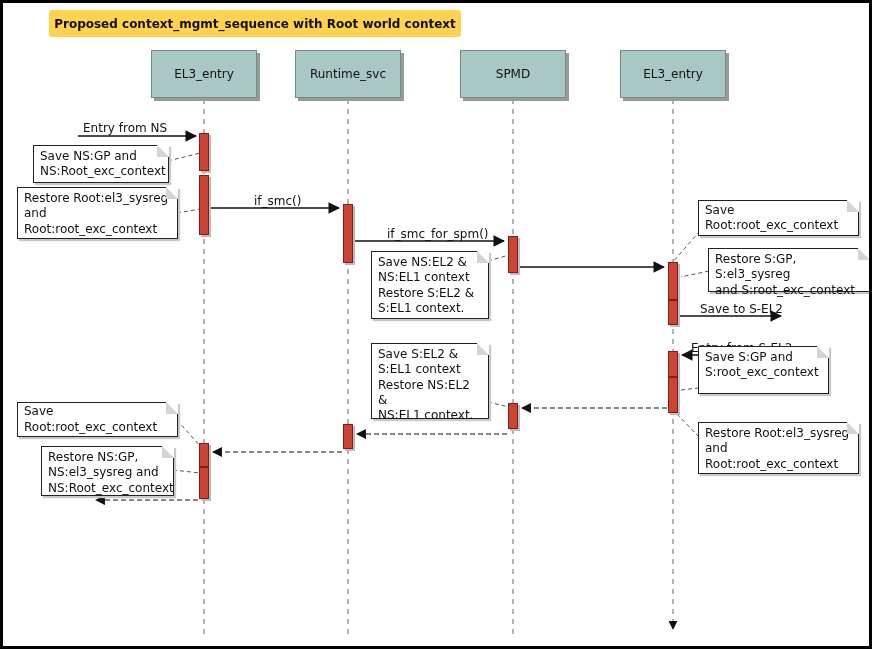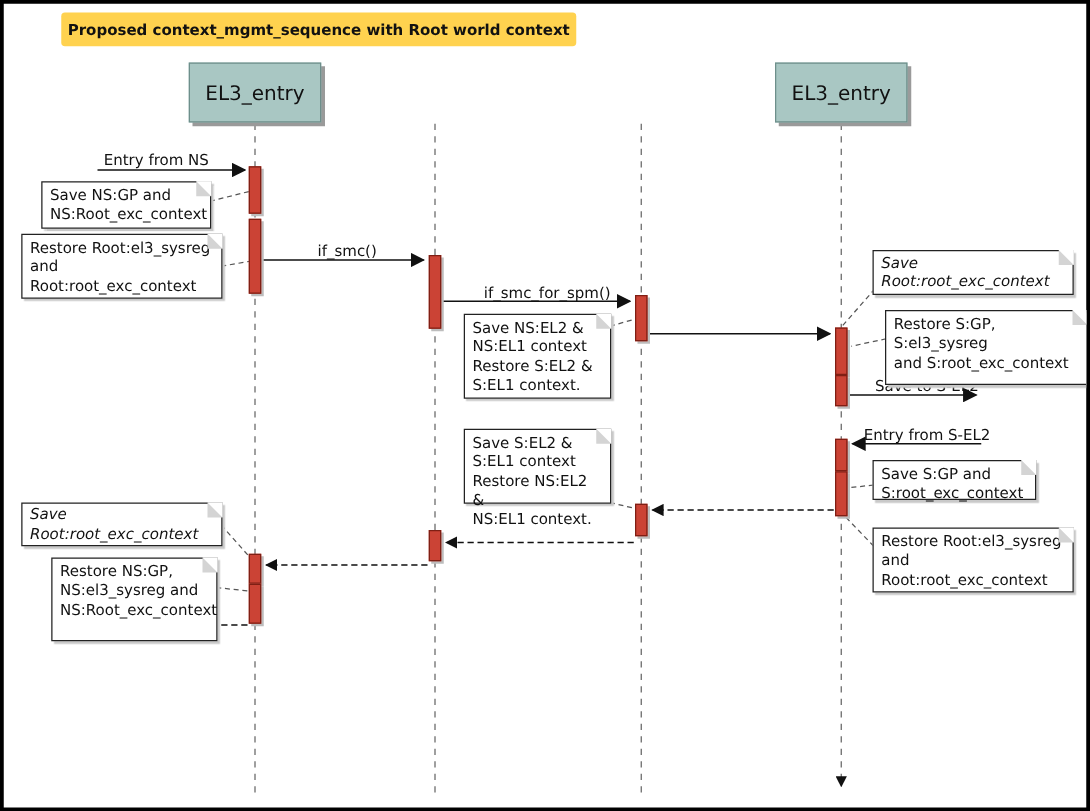--- a/index.html
+++ b/index.html
@@ -16,37 +16,37 @@
   }
   svg.layer{position:absolute;left:0;top:0;z-index:1;}
   .lifeline{stroke:#666;stroke-width:1;stroke-dasharray:5 5;fill:none;}
   .msg{stroke:#111;stroke-width:1.3;fill:none;}
   .ret{stroke:#111;stroke-width:1.1;stroke-dasharray:5 3;fill:none;}
   .con{stroke:#555;stroke-width:1;stroke-dasharray:4 3;fill:none;}
   .actor{
     position:absolute;top:47px;width:106px;height:48px;z-index:3;
     background:#A9C7C3;border:1px solid #6e8f8b;box-sizing:border-box;
     box-shadow:3px 3px 0 #9a9a9a;
-    display:flex;align-items:center;justify-content:center;font-size:16px;
+    display:flex;align-items:center;justify-content:center;font-size:12px;
   }
   .bar{
     position:absolute;width:10px;z-index:2;box-sizing:border-box;
     background:#CB4335;border:1px solid #7f1f14;box-shadow:2px 2px 0 #bdbdbd;
   }
   .note{
     position:absolute;background:#fff;border:1px solid #222;z-index:3;
     box-sizing:border-box;padding:3px 6px;font-size:12px;line-height:1.28;
     white-space:pre-line;box-shadow:2px 2px 1px #c9c9c9;
   }
   .note::before{
     content:"";position:absolute;top:-1px;right:-1px;width:0;height:0;
     border-style:solid;border-width:0 12px 12px 0;
     border-color:#ffffff #ffffff #d4d4d4 #d4d4d4;
   }
-  .note.vcenter{display:flex;align-items:center;font-style:italic;}
+  .note.vcenter{display:flex;align-items:center;}
   .mlabel{position:absolute;z-index:3;font-size:12px;white-space:nowrap;color:#111;}
 </style>
 </head>
 <body>
 
 <div class="canvas">
 
   <div class="title">Proposed context_mgmt_sequence with Root world context</div>
 
   <svg class="layer" width="872" height="649" viewBox="0 0 872 649">
@@ -89,20 +89,26 @@
       <line class="con" x1="696" y1="385" x2="678" y2="387"></line>
       <line class="con" x1="696" y1="434" x2="672" y2="409"></line>
       <line class="con" x1="174" y1="417" x2="197" y2="443"></line>
       <line class="con" x1="170" y1="467" x2="197" y2="470"></line>
     </g>
   </svg>
 
   <div class="actor" style="left:148px">
     <span>EL3_entry</span>
   </div>
+  <div class="actor" style="left:292px">
+    <span>Runtime_svc</span>
+  </div>
+  <div class="actor" style="left:457px">
+    <span>SPMD</span>
+  </div>
   <div class="actor" style="left:617px">
     <span>EL3_entry</span>
   </div>
 
   <div class="bar" style="left:196px;top:130px;height:38px"></div>
   <div class="bar" style="left:196px;top:172px;height:60px"></div>
   <div class="bar" style="left:196px;top:440px;height:24px"></div>
   <div class="bar" style="left:196px;top:464px;height:32px"></div>
 
   <div class="bar" style="left:340px;top:201px;height:59px"></div>
@@ -125,29 +131,29 @@
   <div class="note" style="left:30px;top:142px;width:136px;height:38px">Save NS:GP and
 NS:Root_exc_context</div>
   <div class="note" style="left:14px;top:184px;width:161px;height:52px">Restore Root:el3_sysreg
 and
 Root:root_exc_context</div>
   <div class="note" style="left:368px;top:248px;width:118px;height:68px">Save NS:EL2 &amp;
 NS:EL1 context
 Restore S:EL2 &amp;
 S:EL1 context.</div>
   <div class="note vcenter" style="left:695px;top:197px;width:161px;height:36px">Save Root:root_exc_context</div>
-  <div class="note" style="left:705px;top:245px;width:162px;height:60px">Restore S:GP, S:el3_sysreg
+  <div class="note" style="left:705px;top:245px;width:162px;height:44px">Restore S:GP, S:el3_sysreg
 and S:root_exc_context</div>
-  <div class="note" style="left:368px;top:340px;width:118px;height:60px">Save S:EL2 &amp;
+  <div class="note" style="left:368px;top:340px;width:118px;height:76px">Save S:EL2 &amp;
 S:EL1 context
 Restore NS:EL2 &amp;
 NS:EL1 context.</div>
-  <div class="note" style="left:695px;top:365px;width:131px;height:32px">Save S:GP and
+  <div class="note" style="left:695px;top:343px;width:131px;height:48px">Save S:GP and
 S:root_exc_context</div>
   <div class="note" style="left:695px;top:419px;width:161px;height:52px">Restore Root:el3_sysreg
 and
 Root:root_exc_context</div>
   <div class="note vcenter" style="left:14px;top:399px;width:161px;height:35px">Save Root:root_exc_context</div>
-  <div class="note" style="left:38px;top:443px;width:133px;height:67px">Restore NS:GP,
+  <div class="note" style="left:38px;top:443px;width:133px;height:50px">Restore NS:GP,
 NS:el3_sysreg and
 NS:Root_exc_context</div>
 
 </div>
 
 </body></html>

